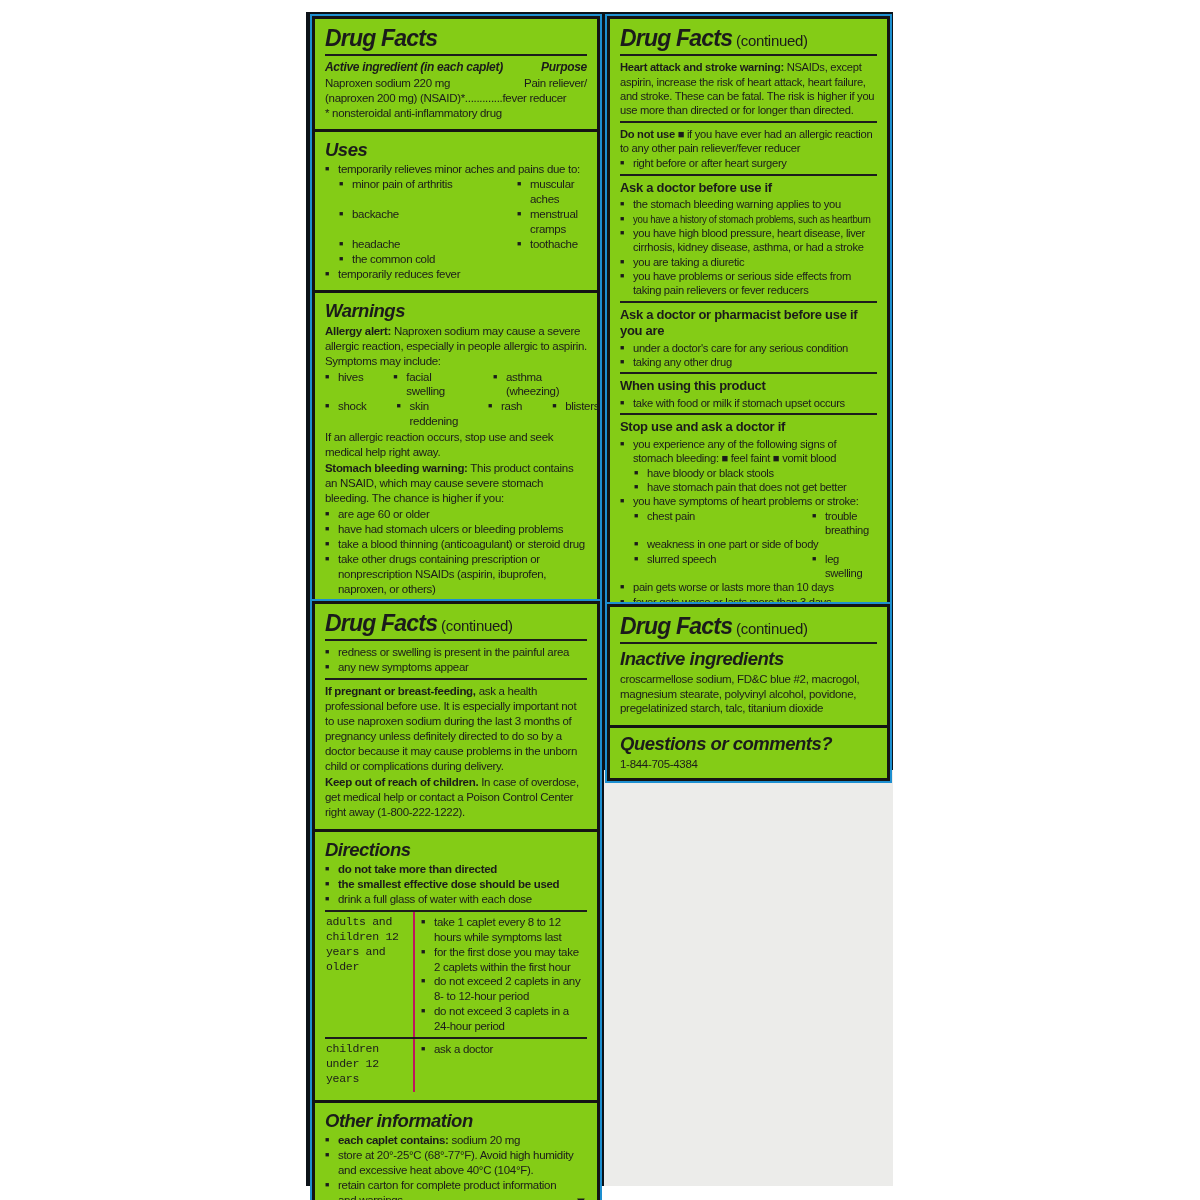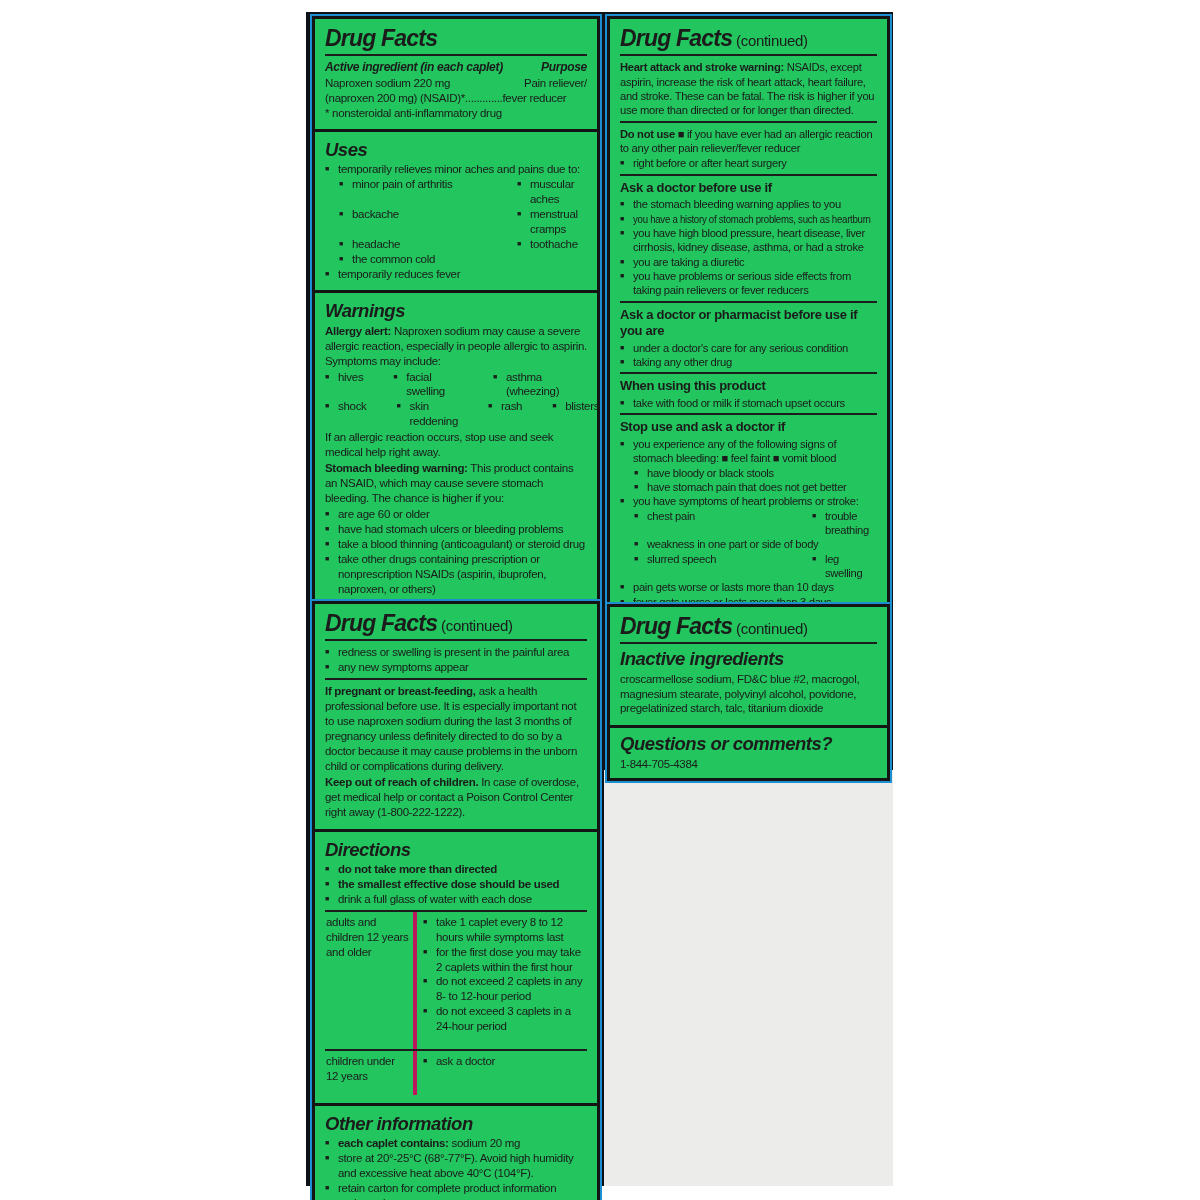--- a/index.html
+++ b/index.html
@@ -9,21 +9,21 @@
     font-size:11.5px;line-height:1.3;letter-spacing:-0.3px;
     -webkit-font-smoothing:antialiased;
   }
   .backdrop-navy{position:absolute;left:306px;top:12px;width:587px;height:1174px;background:#0c1218;}
   .backdrop-gray{position:absolute;left:604px;top:770px;width:289px;height:416px;background:#ececea;}
   .panel{position:absolute;outline:2px solid #1d8fd0;}
   .p1{left:312px;top:16px;width:288px;}
   .p2{left:312px;top:601px;width:288px;}
   .p3{left:607px;top:16px;width:283px;}
   .p4{left:607px;top:604px;width:283px;}
-  .box{background:#22c55e;border:3px solid #141414;padding:7px 10px 8px;box-sizing:border-box;}
+  .box{background:#84cc16;border:3px solid #141414;padding:7px 10px 8px;box-sizing:border-box;}
   .box + .box{margin-top:-3px;}
   .h1-112{min-height:112px;} .h1-120{min-height:120px;} .h1-347{min-height:347px;}
   .h2-213{min-height:213px;} .h2-252{min-height:252px;} .h2-110{min-height:110px;}
   .h3-578{min-height:578px;} .h4-116{min-height:116px;} .h4-46{min-height:46px;padding-top:5px;padding-bottom:5px;}
   .dense{font-size:11.2px;line-height:1.28;}
   .btitle{font-size:23px;line-height:1.1;font-weight:bold;font-style:italic;letter-spacing:-0.8px;margin:0 0 3px;}
   .tsuf{font-style:normal;font-weight:normal;font-size:15px;letter-spacing:-0.3px;}
   .rule{border-top:2px solid #1c1c1c;margin:3px 0 4px;}
   .bheading{font-size:18.5px;line-height:1.15;font-weight:bold;font-style:italic;letter-spacing:-0.5px;margin:0 0 2px;}
   .bsubhead{font-weight:bold;font-size:13px;margin:1px 0;}
@@ -41,22 +41,22 @@
   .g2{display:grid;grid-template-columns:148px 1fr;}
   .flexr{display:flex;justify-content:space-between;padding-right:2px;}
   .cell{display:flex;align-items:flex-start;}
   .tx{flex:1 1 auto;}
   .tx.b{font-weight:bold;}
   .tx.squeeze{white-space:nowrap;transform:scaleX(0.86);transform-origin:0 50%;}
   .arrow{font-size:13px;line-height:1;align-self:flex-end;margin-left:6px;}
   .dtable{border-top:2px solid #1c1c1c;margin-top:3px;}
   .drow{display:grid;grid-template-columns:88px 1fr;}
   .drow + .drow{border-top:2px solid #1c1c1c;}
-  .dl{padding:3px 4px 11px 1px;}
-  .dr{border-left:4px solid #be185d;padding:3px 0 15px 6px;}
+  .dl{padding:3px 4px 5px 1px;font-family:Liberation Mono, monospace;}
+  .dr{border-left:2px solid #be185d;padding:3px 0 3px 6px;}
 </style>
 </head>
 <body>
 
 <div class="backdrop-navy"></div>
 <div class="backdrop-gray"></div>
 
 <div class="panel p1">
   <div class="box h1-112">
       <div class="btitle"><span class="tmain">Drug Facts</span></div>

